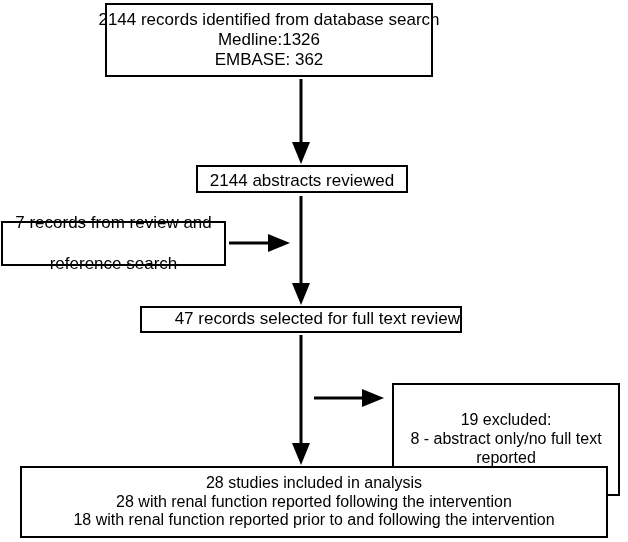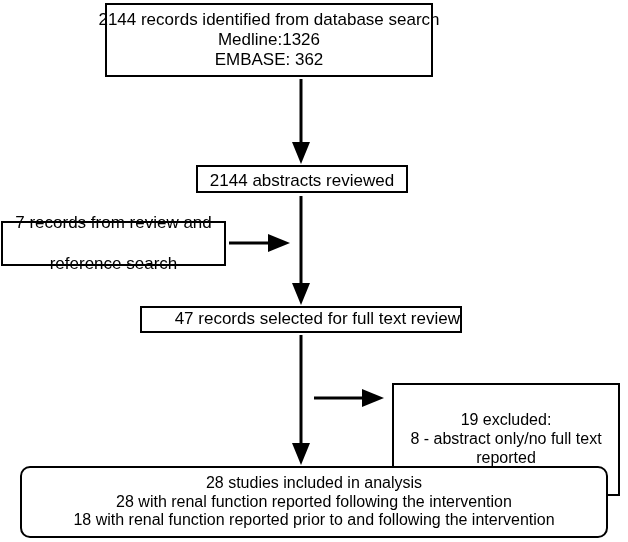--- a/index.html
+++ b/index.html
@@ -40,21 +40,21 @@
   #node-review-ref { left: 1px;  top: 221px; width: 225px; height: 45px; }
   #node-fulltext   { left: 140px; top: 306px; width: 322px; height: 27px; align-items: flex-end; }
   #node-excluded   { left: 392px; top: 355px; width: 228px; height: 113px; margin-top: 28px; }
   #node-included   { left: 20px;  top: 466px; width: 588px; height: 72px; }
 
   #node-identified { font-size: 17px; }
   #node-abstracts  { font-size: 17px; }
   #node-review-ref { font-size: 17px; gap: 20px; }
   #node-fulltext   { font-size: 17px; }
   #node-excluded   { font-size: 16px; }
-  #node-included   { font-size: 16px; border-radius: 10px; }
+  #node-included   { font-size: 16px; }
 
   
   #arrow-layer {
     position: absolute;
     left: 0;
     top: 0;
     width: 628px;
     height: 542px;
     pointer-events: none;
   }

